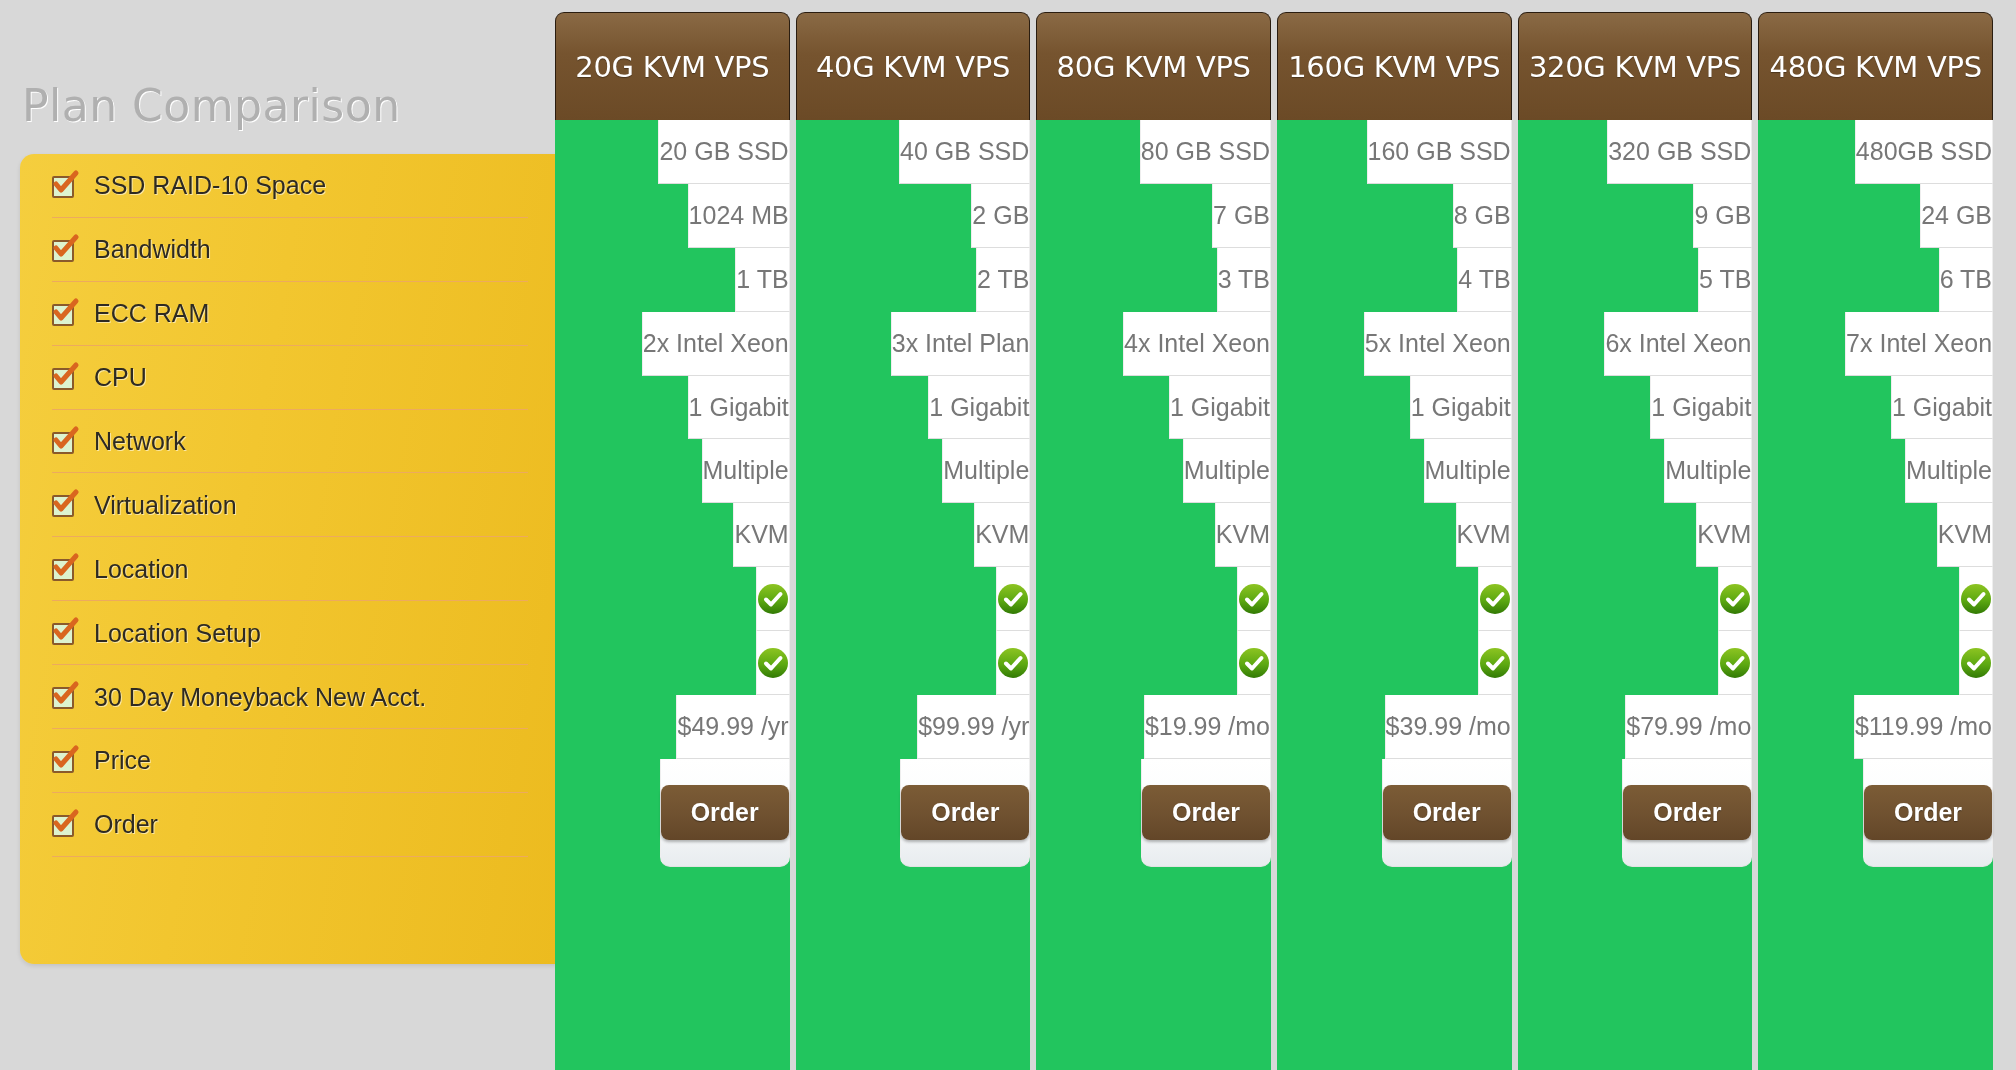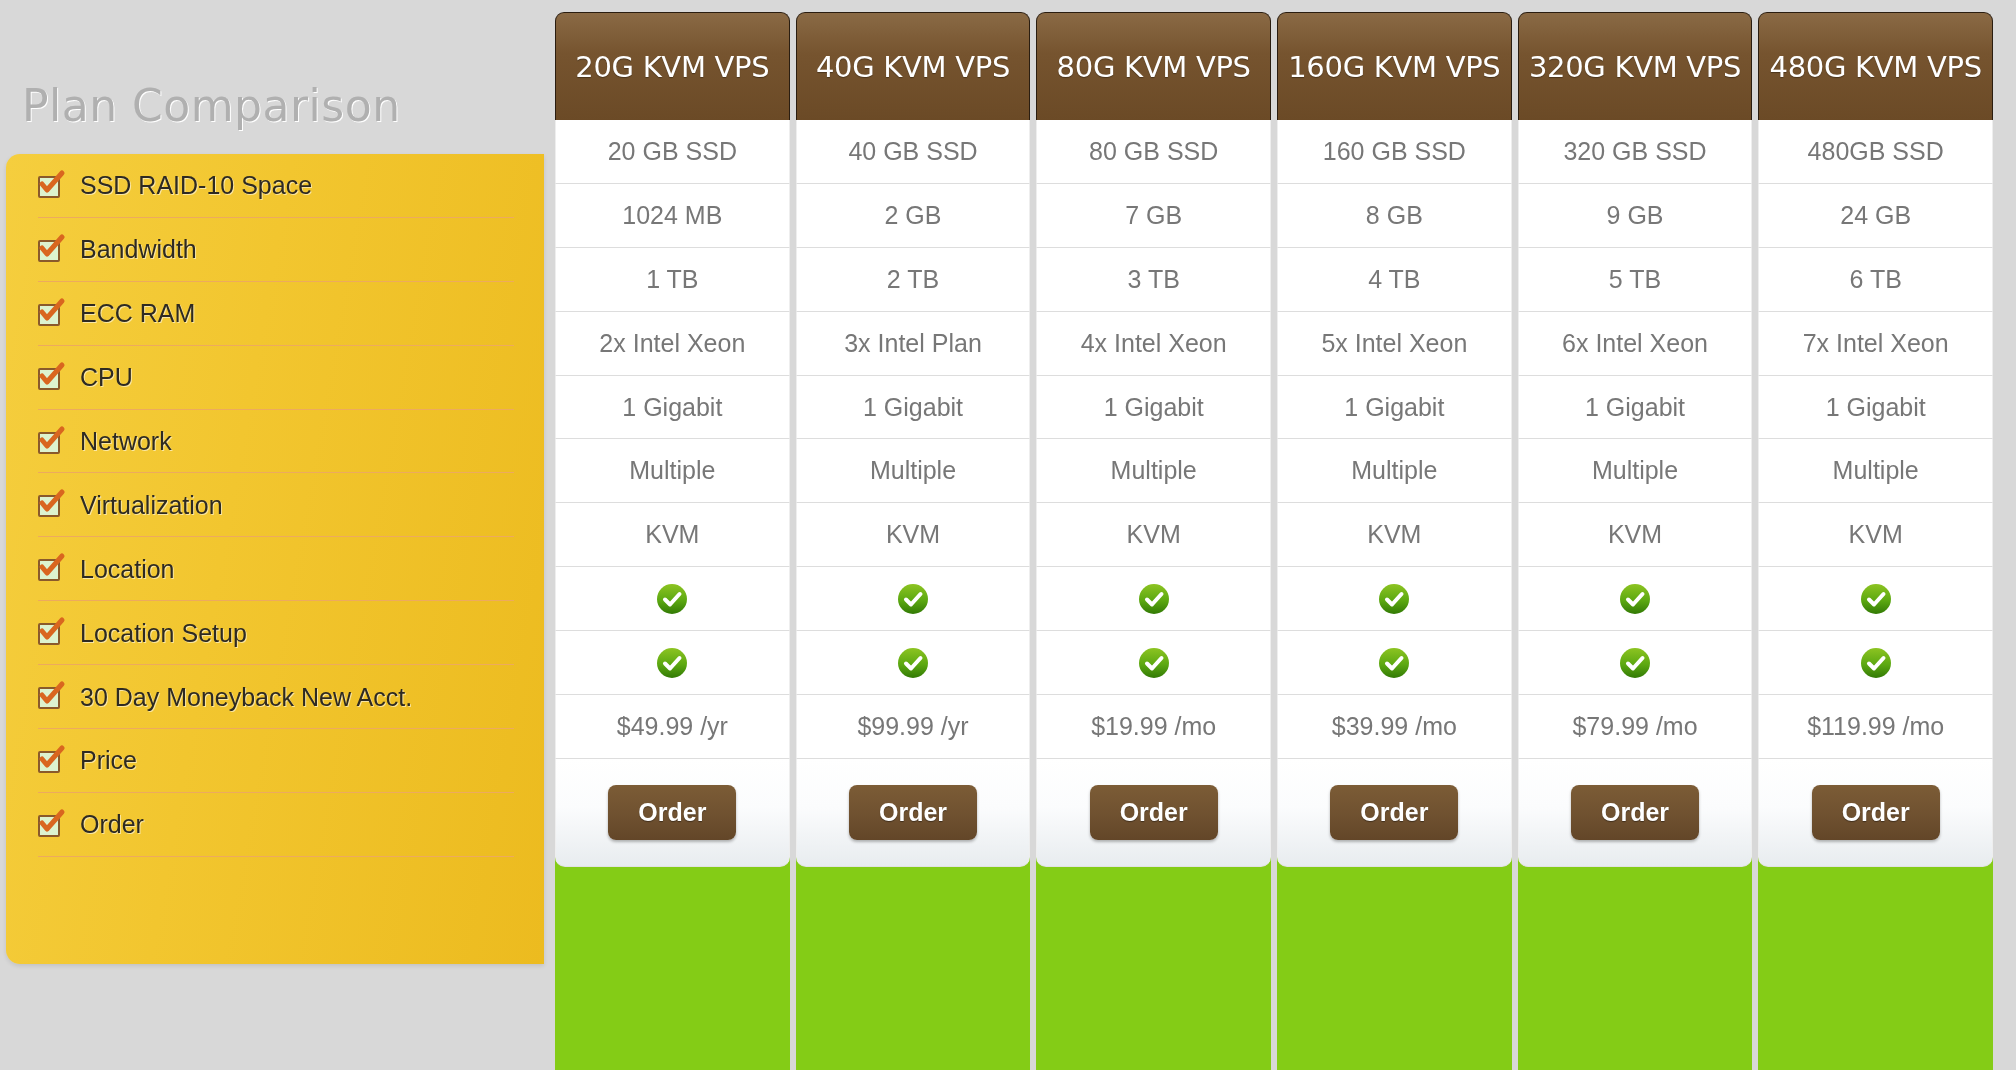--- a/index.html
+++ b/index.html
@@ -38,21 +38,21 @@
     font-weight: 400;
     color: #b0b0b0;
     letter-spacing: 0.5px;
     text-shadow: 1px 1px 0 #ffffff;
     white-space: nowrap;
     font-family: "DejaVu Sans", sans-serif;
   }
 
   #feature-panel {
     position: absolute;
-    left: 6px;
+    left: 20px;
     top: 122px;
     width: 538px;
     height: 810px;
     background: linear-gradient(100deg, #f5ce3e 0%, #f2c62f 42%, #ecbb1f 100%);
     border-radius: 14px 0 0 14px;
     box-shadow: 0 2px 4px rgba(0,0,0,0.10);
     overflow: hidden;
     text-align: center;
   }
 
@@ -143,21 +143,22 @@
     font-family: "DejaVu Sans", sans-serif;
     letter-spacing: -0.3px;
     text-shadow: 0 1px 1px rgba(0,0,0,0.35);
     white-space: nowrap;
   }
 
   .cell-stack {
     flex: 1 1 auto;
     display: flex;
     flex-direction: column;
-    background: #84cc16;
+    background: #22c55e;
+    align-items: flex-end;
   }
 
   .cell {
     height: 63.9px;
     display: flex;
     align-items: center;
     justify-content: center;
     font-size: 25px;
     color: #777777;
     border-bottom: 1px solid #dddddd;

